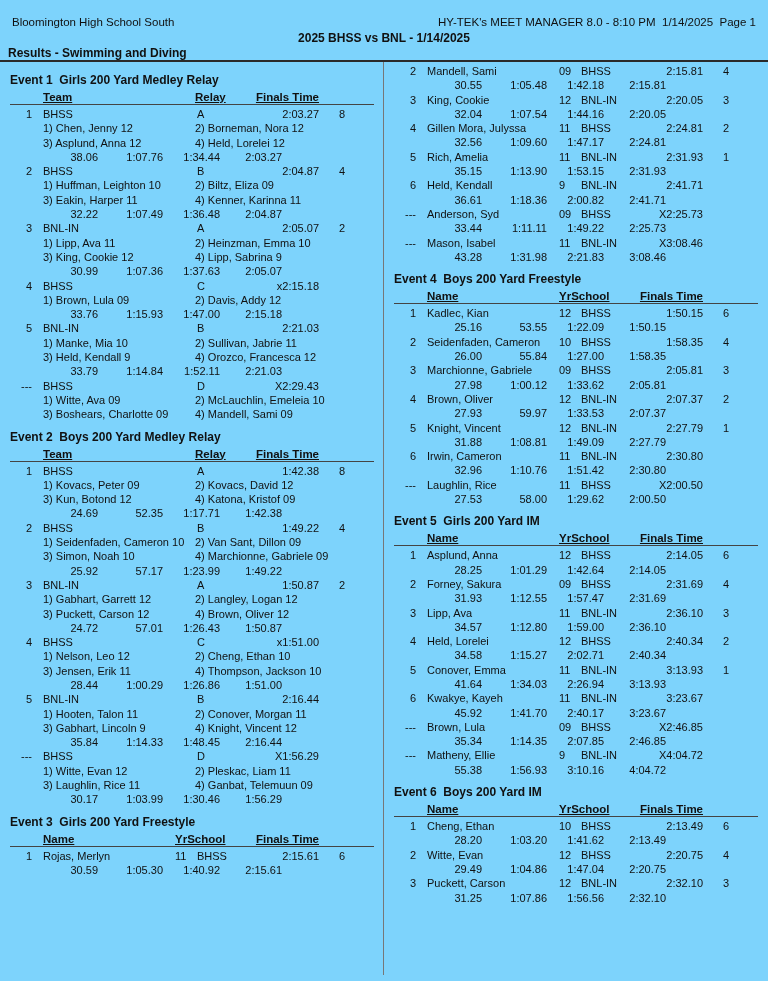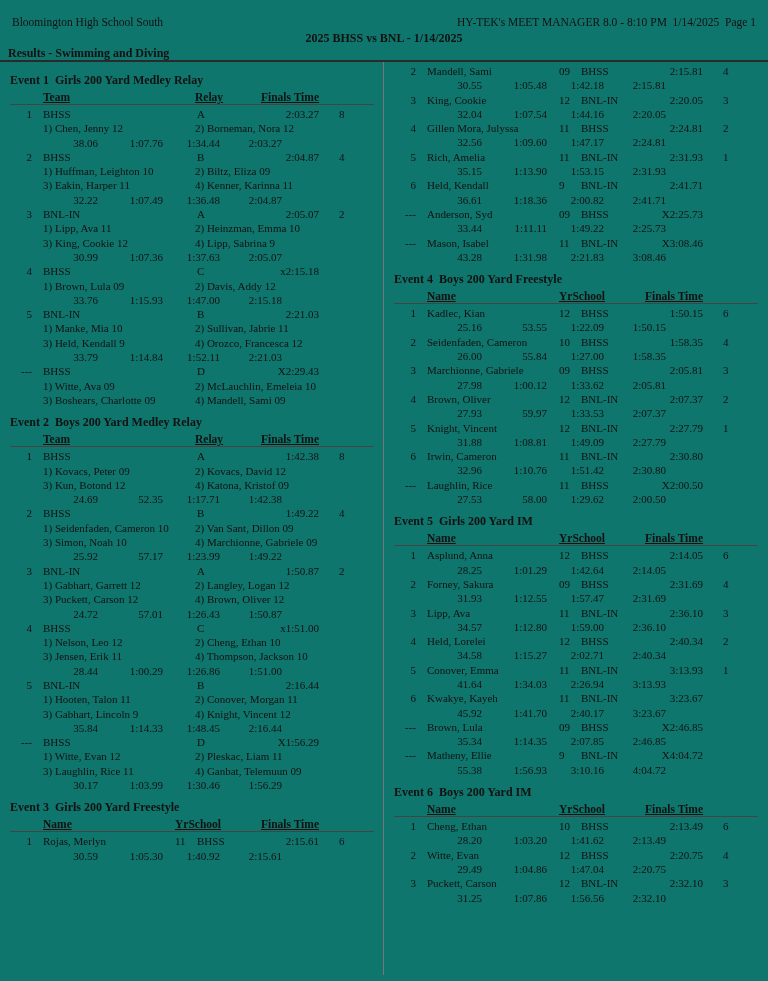--- a/index.html
+++ b/index.html
@@ -1,18 +1,18 @@
 <!DOCTYPE html>
 <html><head>
 <meta charset="utf-8">
 <style>
   html,body{margin:0;padding:0;background:#e8e8e8;}
   .page{
-    position:relative;width:768px;height:981px;background:#0f766e;
-    font-family:Liberation Serif, serif;color:#111;overflow:hidden;
+    position:relative;width:768px;height:981px;background:#7dd3fc;
+    font-family:Liberation Sans, sans-serif;color:#111;overflow:hidden;
   }
   .top-line{position:absolute;top:16px;left:12px;right:12px;display:flex;justify-content:space-between;font-size:11.5px;white-space:pre;}
   .meet-title{position:absolute;top:31px;left:0;width:100%;text-align:center;font-weight:bold;font-size:12px;}
   .report-subtitle{position:absolute;top:46px;left:8px;width:100%;text-align:left;font-weight:bold;font-size:12px;}
   .top-rule{position:absolute;top:60px;left:0;width:768px;height:2px;background:#2a2a2a;}
   .body-cols{position:absolute;top:62px;left:0;right:0;bottom:0;display:flex;}
   .col{flex:0 0 383px;box-sizing:border-box;padding:0 9px 0 10px;}
   .divider{flex:0 0 1px;background:#777;height:913px;}
   .event{margin-top:8px;}
   .event.first-left{margin-top:11px;}
@@ -49,20 +49,21 @@
     <div class="col" id="col-left">
         <div class="event first-left">
           <div class="event-title">Event 1  Girls 200 Yard Medley Relay</div>
           <div class="hdr">
             <span class="h-name">Team</span>
             <span class="h-mid-relay">Relay</span>
             <span class="h-time">Finals Time</span>
           </div>
           <div class="row main-row"><span class="c-place">1</span><span></span><span class="c-name">BHSS</span><span class="c-yr"></span><span></span><span class="c-mid"><span>A</span><span>2:03.27</span></span><span class="c-pts">8</span></div>
           <div class="row swim-row"><span>1) Chen, Jenny 12</span><span>2) Borneman, Nora 12</span></div>
+          <div class="row swim-row"><span>3) Asplund, Anna 12</span><span>4) Held, Lorelei 12</span></div>
           <div class="row split-row"><span>38.06</span><span>1:07.76</span><span>1:34.44</span><span>2:03.27</span></div>
           <div class="row main-row"><span class="c-place">2</span><span></span><span class="c-name">BHSS</span><span class="c-yr"></span><span></span><span class="c-mid"><span>B</span><span>2:04.87</span></span><span class="c-pts">4</span></div>
           <div class="row swim-row"><span>1) Huffman, Leighton 10</span><span>2) Biltz, Eliza 09</span></div>
           <div class="row swim-row"><span>3) Eakin, Harper 11</span><span>4) Kenner, Karinna 11</span></div>
           <div class="row split-row"><span>32.22</span><span>1:07.49</span><span>1:36.48</span><span>2:04.87</span></div>
           <div class="row main-row"><span class="c-place">3</span><span></span><span class="c-name">BNL-IN</span><span class="c-yr"></span><span></span><span class="c-mid"><span>A</span><span>2:05.07</span></span><span class="c-pts">2</span></div>
           <div class="row swim-row"><span>1) Lipp, Ava 11</span><span>2) Heinzman, Emma 10</span></div>
           <div class="row swim-row"><span>3) King, Cookie 12</span><span>4) Lipp, Sabrina 9</span></div>
           <div class="row split-row"><span>30.99</span><span>1:07.36</span><span>1:37.63</span><span>2:05.07</span></div>
           <div class="row main-row"><span class="c-place">4</span><span></span><span class="c-name">BHSS</span><span class="c-yr"></span><span></span><span class="c-mid"><span>C</span><span>x2:15.18</span></span><span class="c-pts"></span></div>

